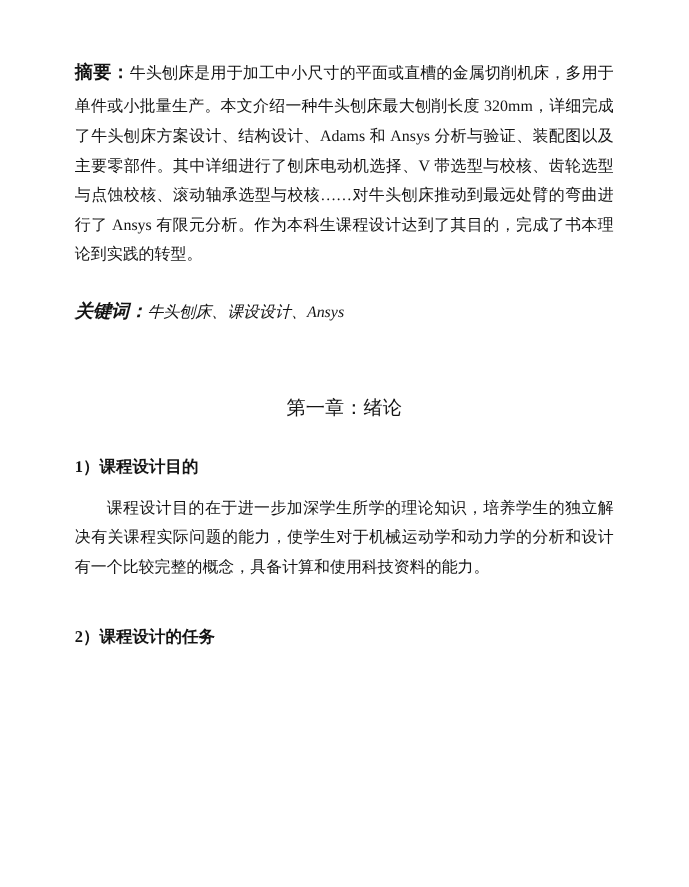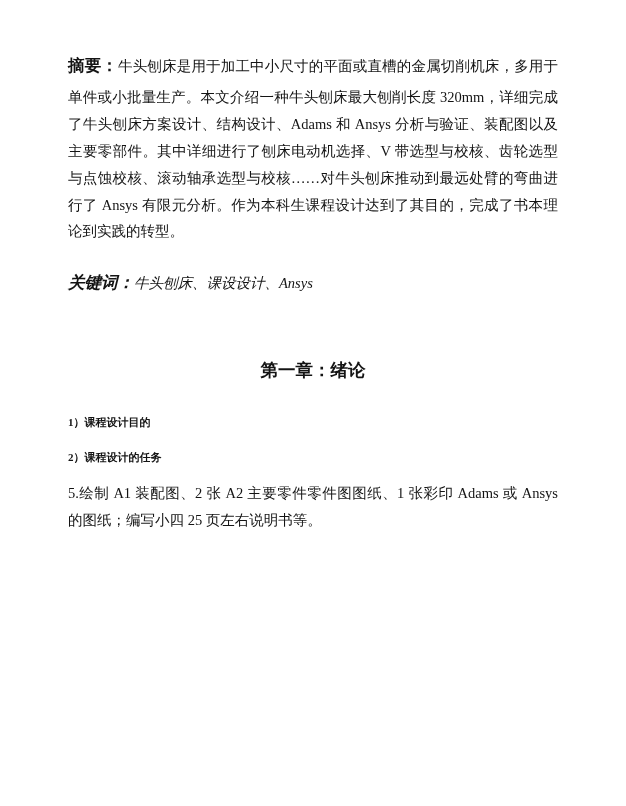--- a/index.html
+++ b/index.html
@@ -27,51 +27,52 @@
   .inline-label {
     font-weight: bold;
     font-size: 16.5px;
     line-height: 2.1;
   }
   .abstract { margin-bottom: 0; }
   .keywords { margin-top: 21px; font-style: italic; }
   .chapter-title {
     margin-top: 57px;
     text-align: center;
-    font-weight: bold;
+    font-weight: normal;
     font-size: 17.5px;
     line-height: 1.4;
   }
   .section-heading {
     font-weight: bold;
-    font-size: 11px;
+    font-size: 15px;
     line-height: 1.4;
   }
   .section-heading.first { margin-top: 32px; }
-  .section-heading.second { margin-top: 20px; }
+  .section-heading.second { margin-top: 40px; }
   .indent-para {
     margin-top: 13px;
     text-indent: 2em;
   }
   .task-list { margin-top: 15px; }
   .task-item { margin-bottom: 10.5px; }
 </style>
 </head>
 <body>
 
 <div class="page">
 
   <p class="para abstract"><span class="inline-label">摘要：</span><span>牛头刨床是用于加工中小尺寸的平面或直槽的金属切削机床，多用于单件或小批量生产。本文介绍一种牛头刨床最大刨削长度 320mm，详细完成了牛头刨床方案设计、结构设计、Adams 和 Ansys 分析与验证、装配图以及主要零部件。其中详细进行了刨床电动机选择、V 带选型与校核、齿轮选型与点蚀校核、滚动轴承选型与校核……对牛头刨床推动到最远处臂的弯曲进行了 Ansys 有限元分析。作为本科生课程设计达到了其目的，完成了书本理论到实践的转型。</span></p>
 
   <p class="para keywords"><span class="inline-label">关键词：</span><span>牛头刨床、课设设计、Ansys</span></p>
 
   <p class="chapter-title">第一章：绪论</p>
 
   <p class="section-heading first">1）课程设计目的</p>
 
+  <p class="para indent-para">课程设计目的在于进一步加深学生所学的理论知识，培养学生的独立解决有关课程实际问题的能力，使学生对于机械运动学和动力学的分析和设计有一个比较完整的概念，具备计算和使用科技资料的能力。</p>
 
   <p class="section-heading second">2）课程设计的任务</p>
 
   <div class="task-list">
     <p class="para task-item">5.绘制 A1 装配图、2 张 A2 主要零件零件图图纸、1 张彩印 Adams 或 Ansys 的图纸；编写小四 25 页左右说明书等。</p>
   </div>
 
 </div>
 
 </body></html>

